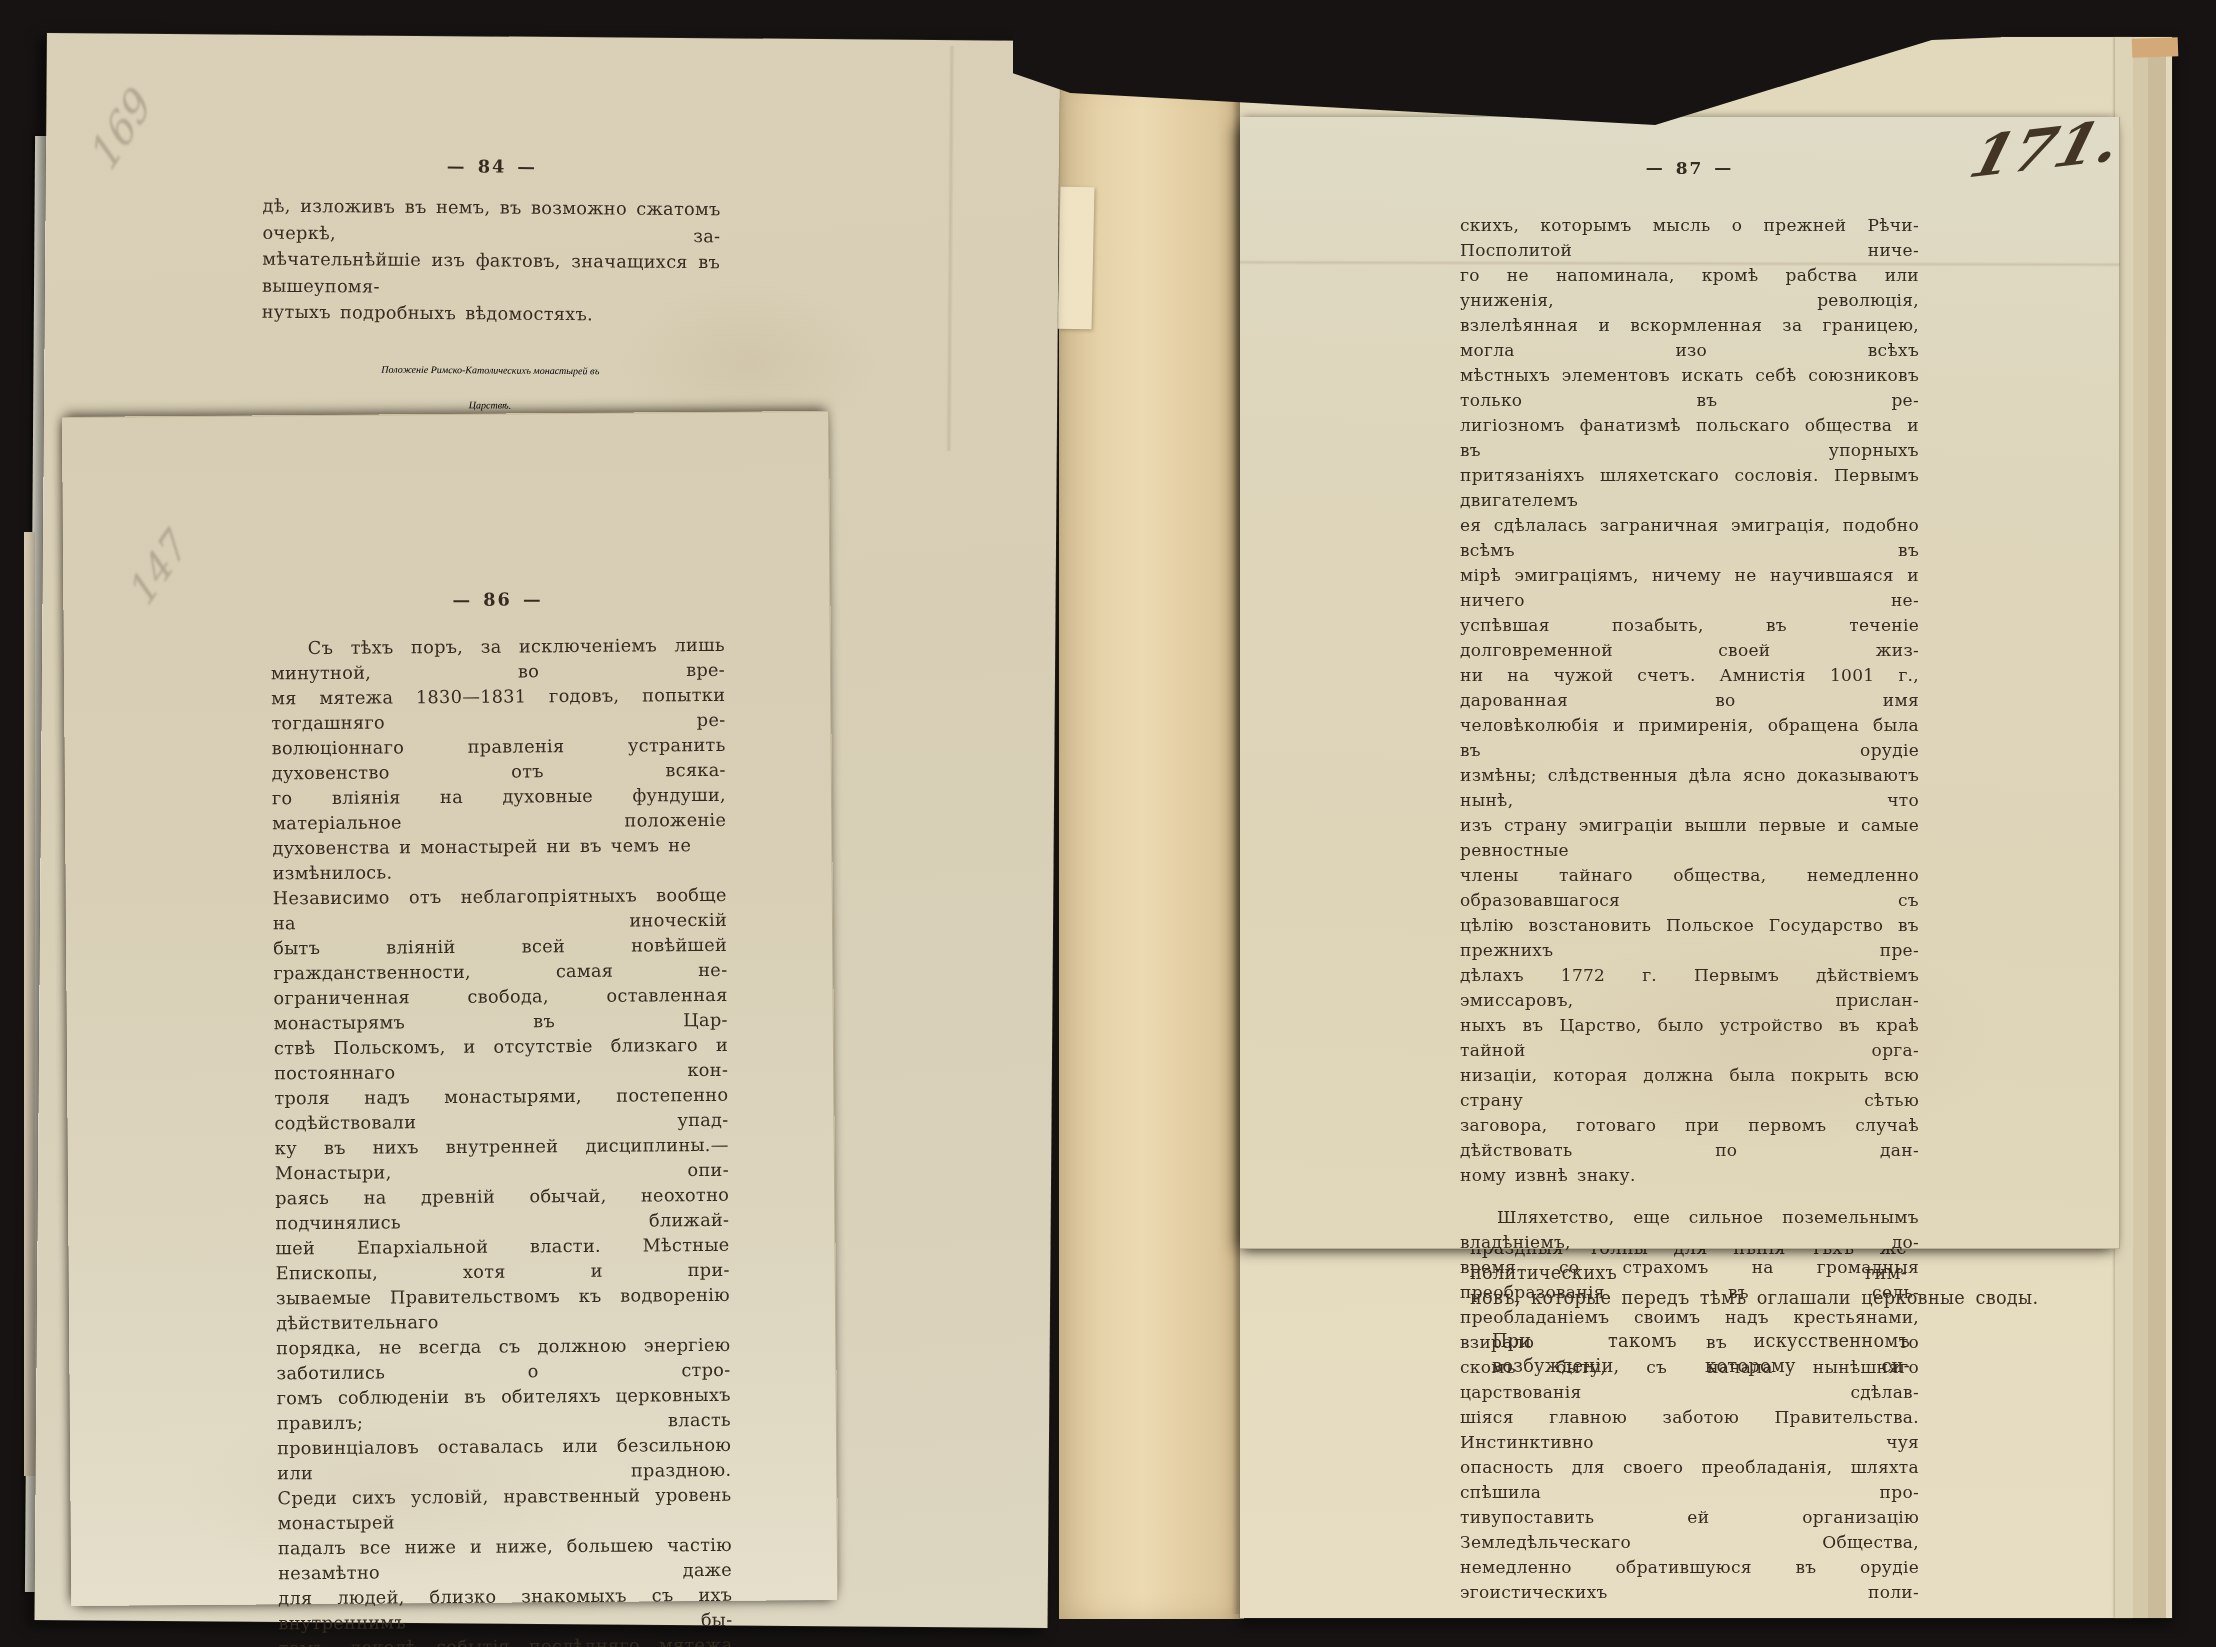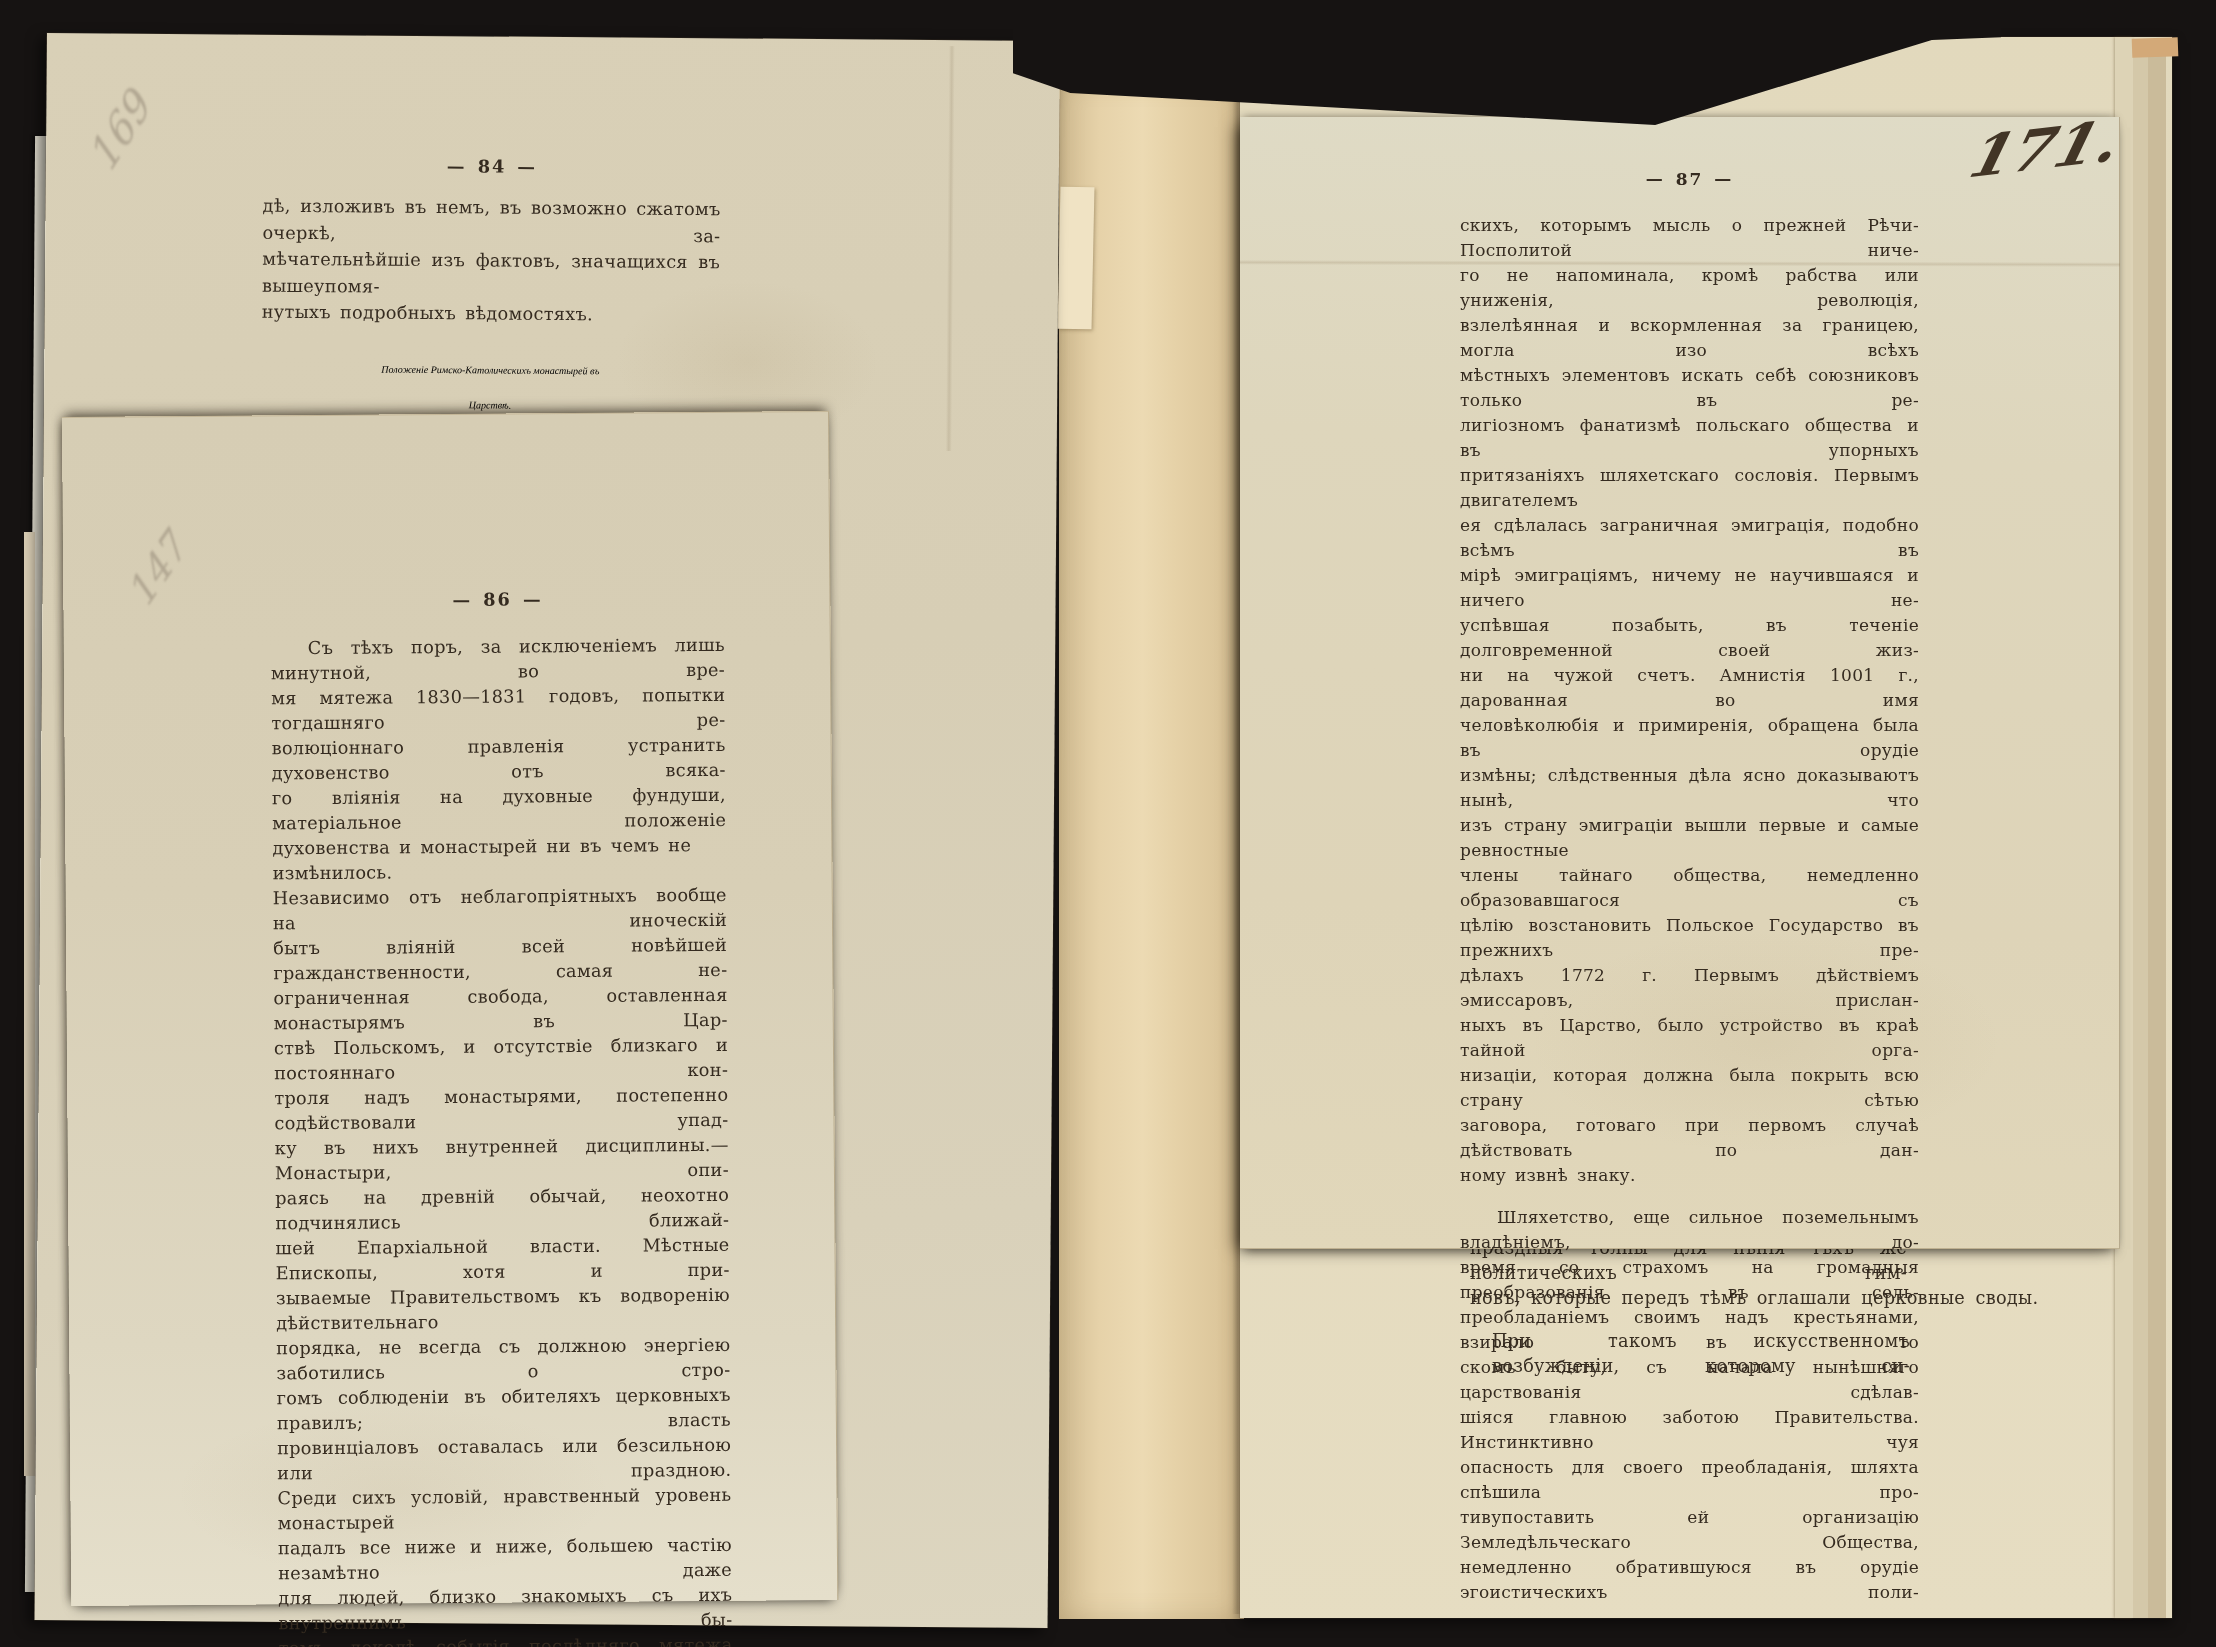--- a/index.html
+++ b/index.html
@@ -137,21 +137,21 @@
   <div class="botline jall" style="left:252px;top:1292px;width:418px;">При такомъ искусственномъ возбужденіи, которому си-</div>
 
   <div class="abs noint" style="left:875px;top:0;width:17.7px;height:1581px;background:#ddd3b6;box-shadow:-1.3px 0 2.5px rgba(110,90,55,.4);"></div>
   <div class="abs noint" style="left:893px;top:3.8px;width:15px;height:1577px;background:#d4c8a9;"></div>
   <div class="abs noint" style="left:908px;top:8.9px;width:17.7px;height:1572px;background:#cabb9a;"></div>
   <div class="abs noint" style="left:892px;top:1.3px;width:46px;height:19px;background:#d3a978;transform:rotate(-2deg);"></div>
 </div>
 
 <div class="page paper87 p87 noint" style="left:1240px;top:117px;width:880px;height:1132px;">
   <div class="abs ink" style="left:735px;top:-2.5px;font-size:58px;">171.</div>
-  <div class="abs line pghead" style="left:220px;top:50px;width:459px;margin-bottom:0;">— 87 —</div>
+  <div class="abs line pghead" style="left:220px;top:39px;width:459px;margin-bottom:0;">— 87 —</div>
   <div class="abs p87" style="left:220px;top:96px;width:459px;">
       <div>
         <div class="line">скихъ, которымъ мысль о прежней Рѣчи-Посполитой ниче-</div>
         <div class="line">го не напоминала, кромѣ рабства или униженія, революція,</div>
         <div class="line">взлелѣянная и вскормленная за границею, могла изо всѣхъ</div>
         <div class="line">мѣстныхъ элементовъ искать себѣ союзниковъ только въ ре-</div>
         <div class="line">лигіозномъ фанатизмѣ польскаго общества и въ упорныхъ</div>
         <div class="line">притязаніяхъ шляхетскаго сословія. Первымъ двигателемъ</div>
         <div class="line">ея сдѣлалась заграничная эмиграція, подобно всѣмъ въ</div>
         <div class="line">мірѣ эмиграціямъ, ничему не научившаяся и ничего не-</div>

